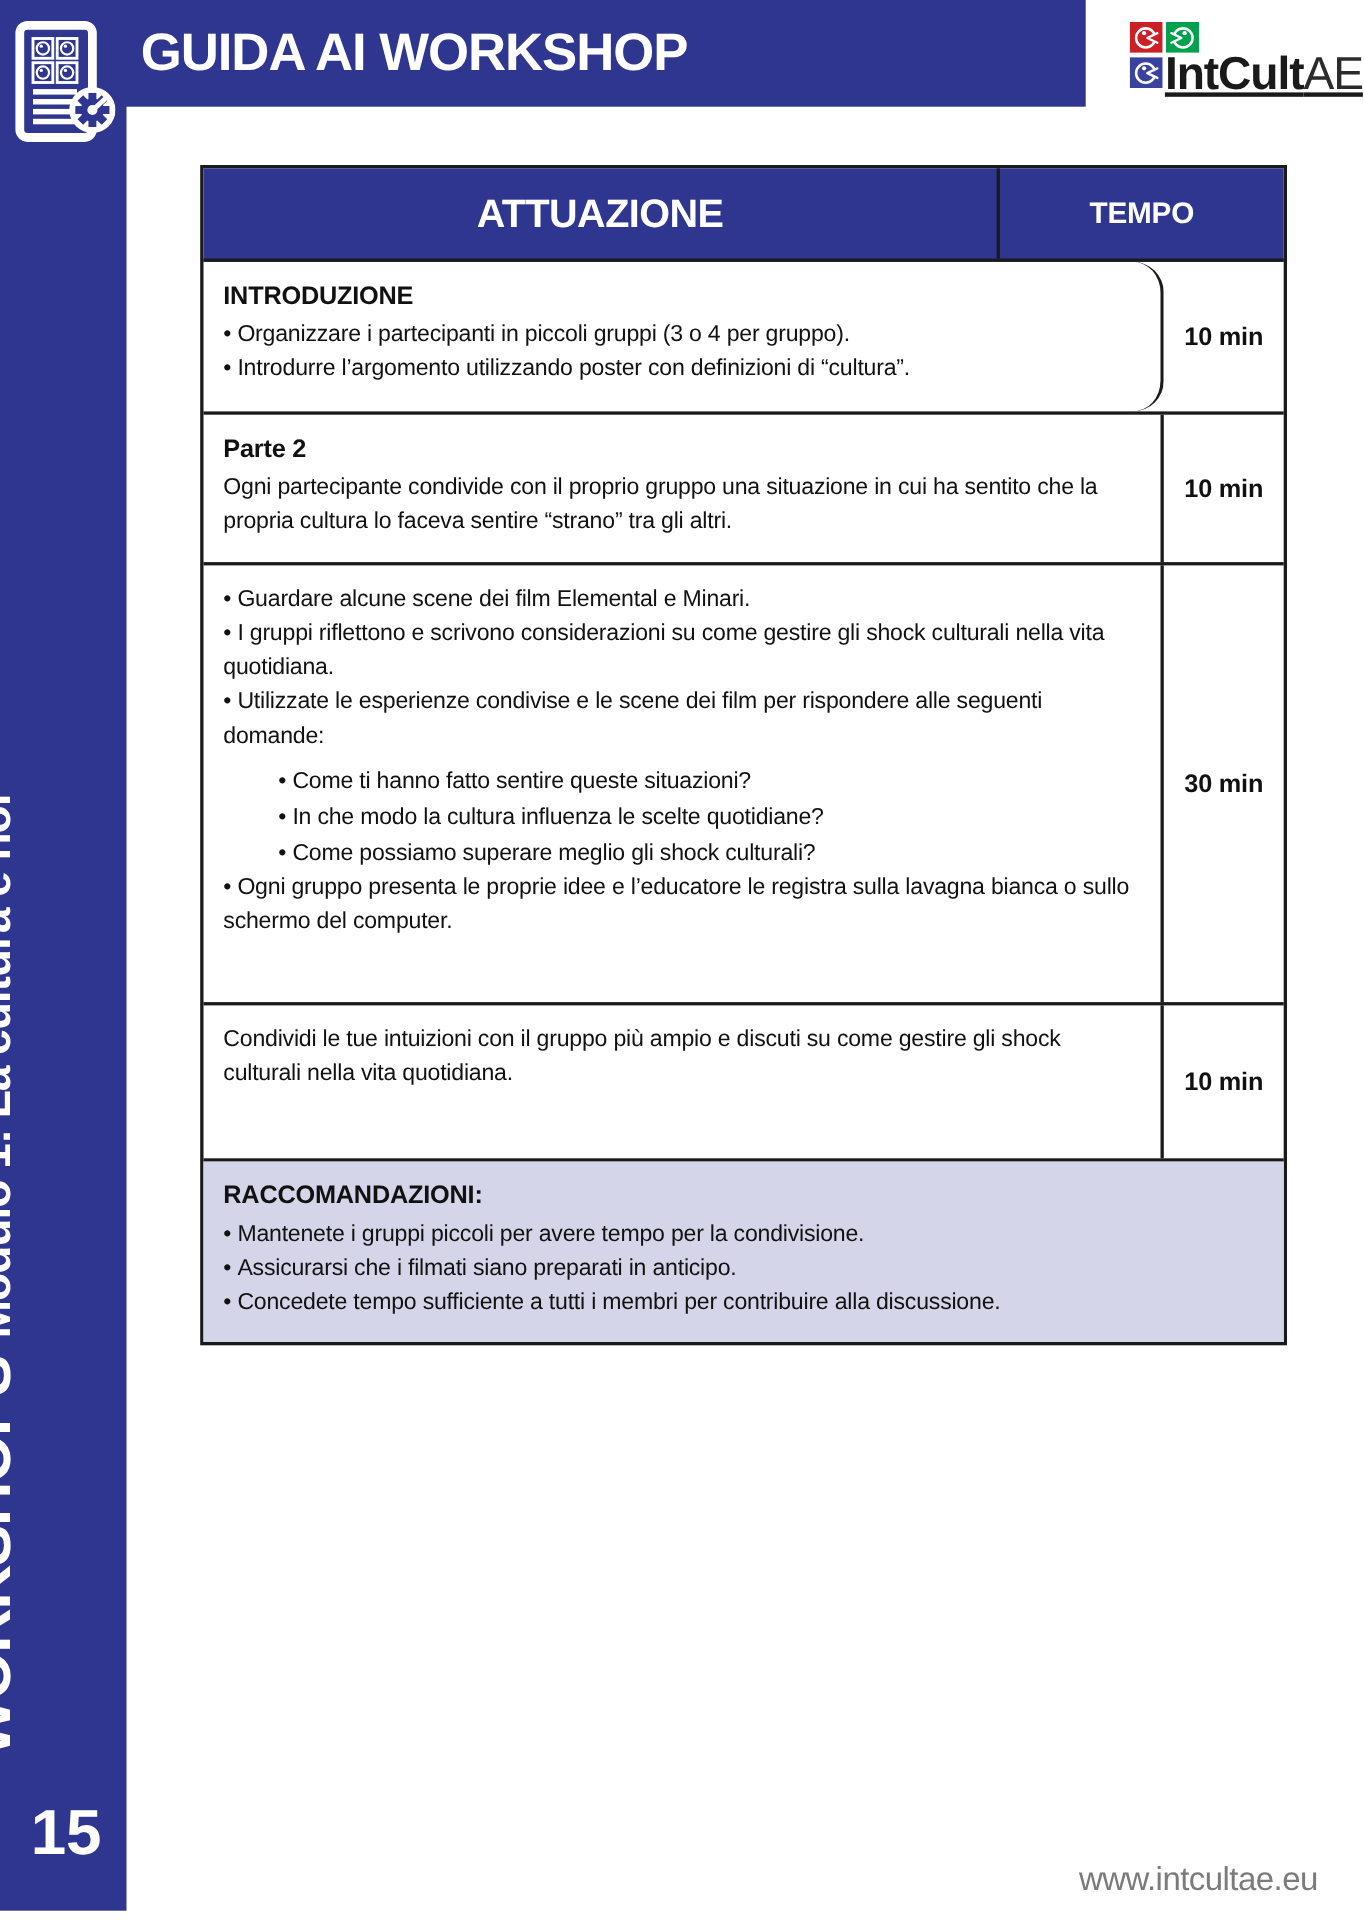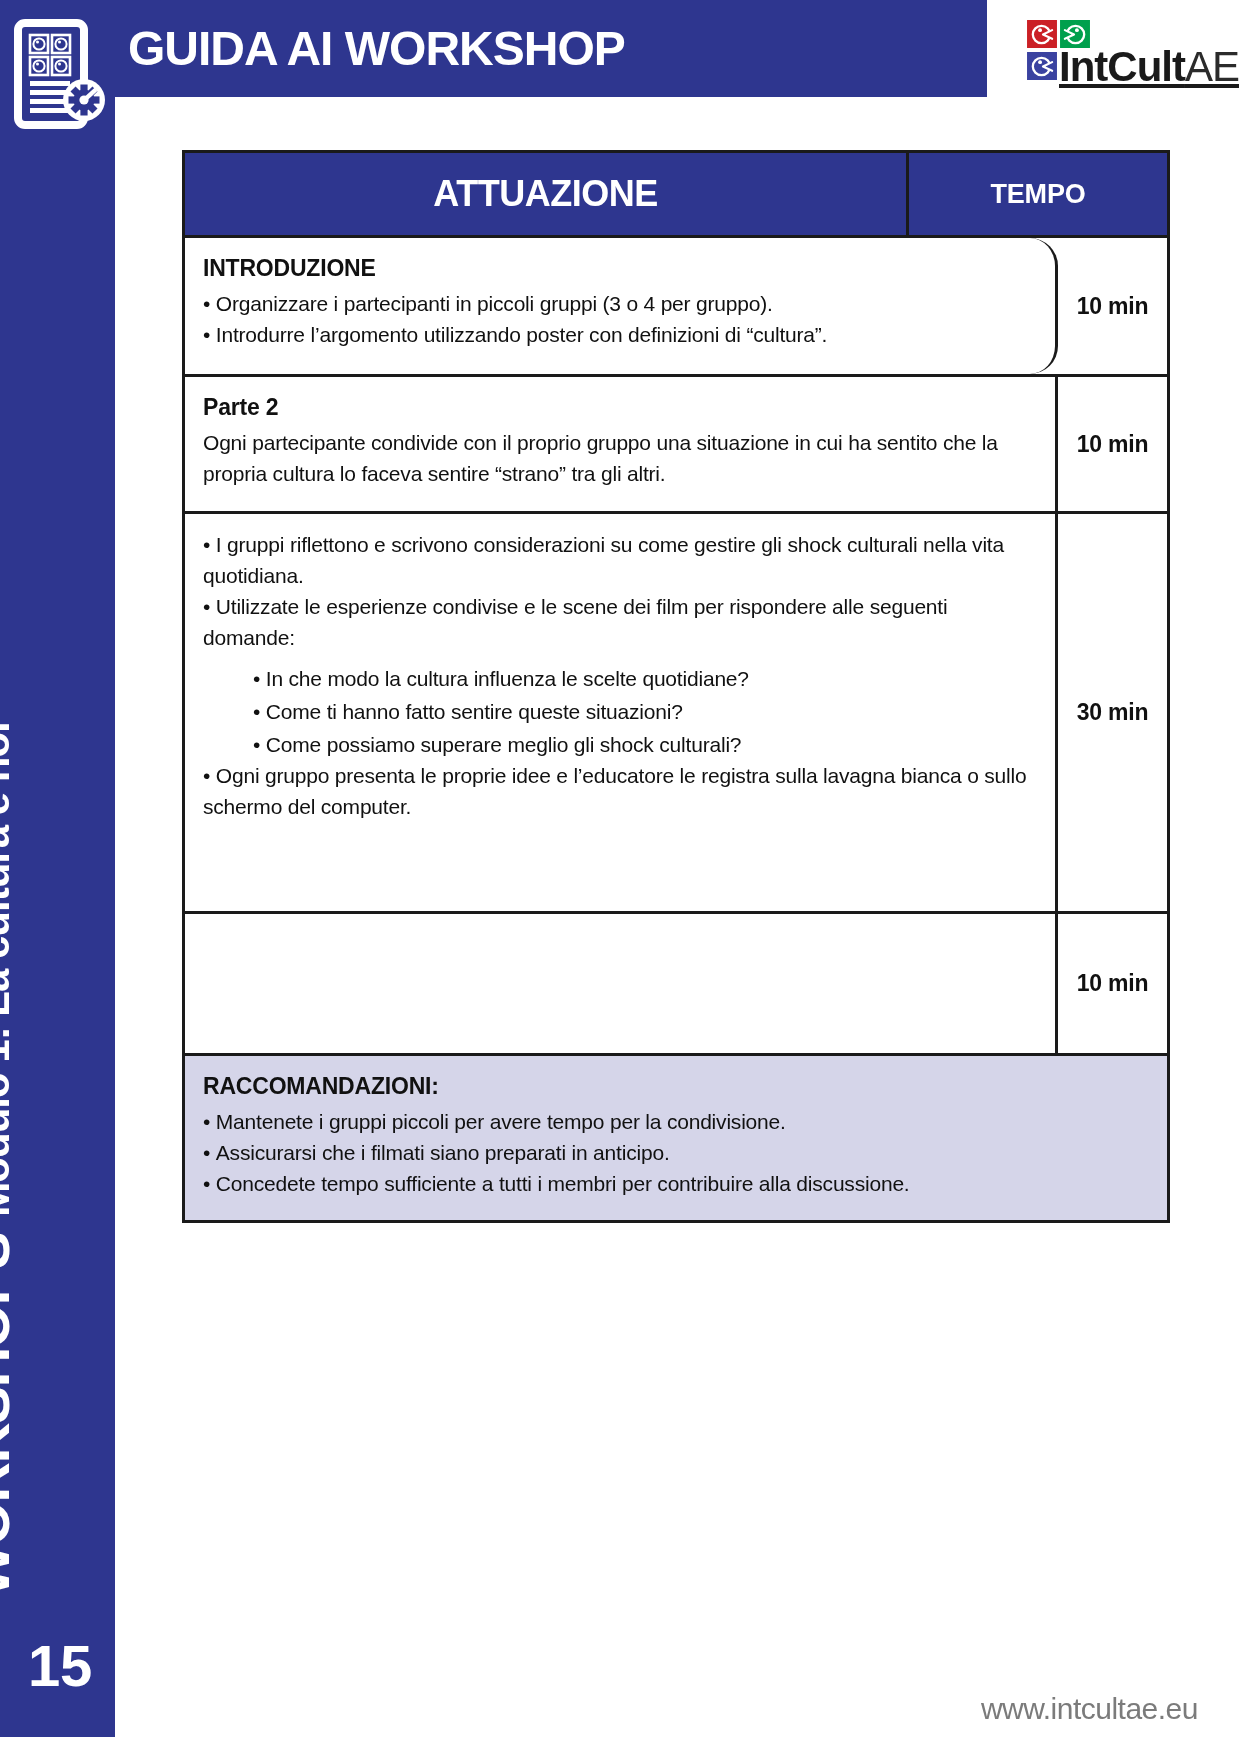--- a/index.html
+++ b/index.html
@@ -167,31 +167,33 @@
         </div>
         <div class="trow">
           <div class="cell-main">
             <div class="row-title">Parte 2</div>
             <div class="plain">Ogni partecipante condivide con il proprio gruppo una situazione in cui ha sentito che la propria cultura lo faceva sentire “strano” tra gli altri.</div>
           </div>
           <div class="cell-time">10 min</div>
         </div>
         <div class="trow">
           <div class="cell-main">
+            <div class="bullet">Guardare alcune scene dei film Elemental e Minari.</div>
             <div class="bullet">I gruppi riflettono e scrivono considerazioni su come gestire gli shock culturali nella vita quotidiana.</div>
             <div class="bullet">Utilizzate le esperienze condivise e le scene dei film per rispondere alle seguenti domande:</div>
+            <div class="bullet sub">Come ti hanno fatto sentire queste situazioni?</div>
             <div class="bullet sub">In che modo la cultura influenza le scelte quotidiane?</div>
-            <div class="bullet sub">Come ti hanno fatto sentire queste situazioni?</div>
             <div class="bullet sub">Come possiamo superare meglio gli shock culturali?</div>
             <div class="bullet">Ogni gruppo presenta le proprie idee e l’educatore le registra sulla lavagna bianca o sullo schermo del computer.</div>
           </div>
           <div class="cell-time">30 min</div>
         </div>
         <div class="trow">
           <div class="cell-main">
+            <div class="plain">Condividi le tue intuizioni con il gruppo più ampio e discuti su come gestire gli shock culturali nella vita quotidiana.</div>
           </div>
           <div class="cell-time">10 min</div>
         </div>
       </div>
 
     <div class="rec">
       <div class="rec-title">RACCOMANDAZIONI:</div>
       <div>
           <div class="bullet">Mantenete i gruppi piccoli per avere tempo per la condivisione.</div>
           <div class="bullet">Assicurarsi che i filmati siano preparati in anticipo.</div>

